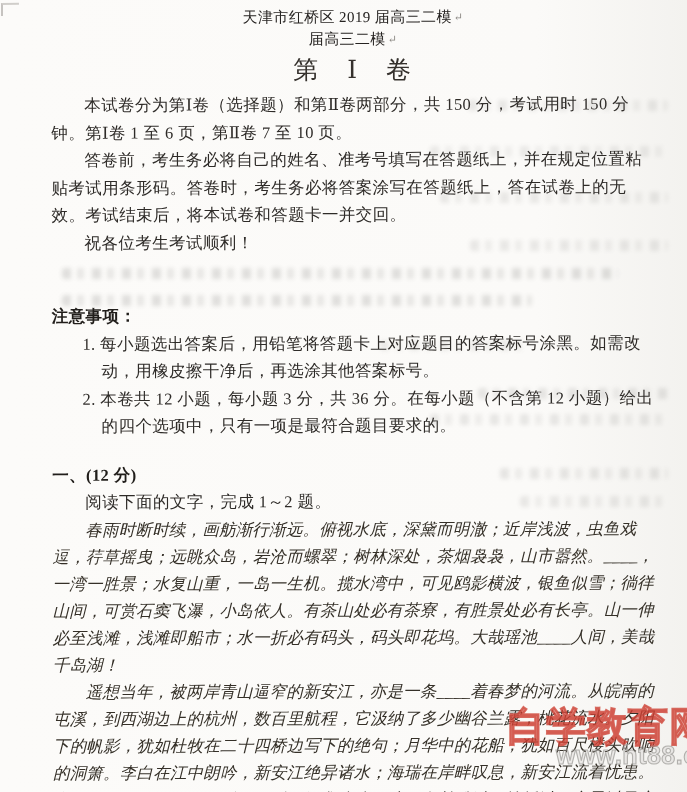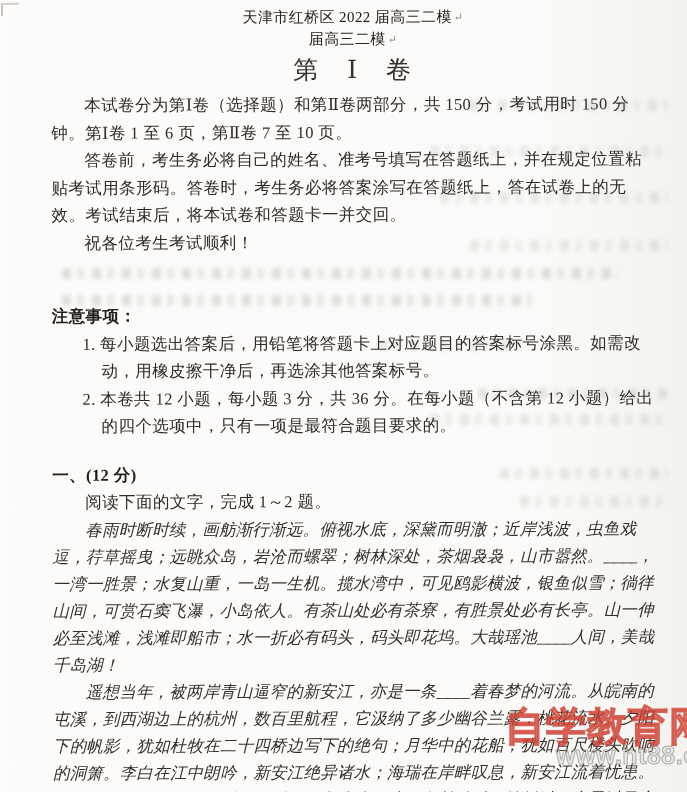--- a/index.html
+++ b/index.html
@@ -84,21 +84,21 @@
   }
 </style>
 </head>
 <body>
 
 <div class="page">
 
   <div class="corner"></div>
 
   <div class="center hdr">
-    <span>天津市红桥区 2022 届高三二模</span><span class="ret">↵</span>
+    <span>天津市红桥区 2019 届高三二模</span><span class="ret">↵</span>
   </div>
 
   <div class="center hdr">
     <span>届高三二模</span><span class="ret">↵</span>
   </div>
 
   <div class="center kan">第　Ⅰ　卷</div>
 
   <p class="ind">本试卷分为第Ⅰ卷（选择题）和第Ⅱ卷两部分，共 150 分，考试用时 150 分钟。第Ⅰ卷 1 至 6 页，第Ⅱ卷 7 至 10 页。</p>
   <p class="ind">答卷前，考生务必将自己的姓名、准考号填写在答题纸上，并在规定位置粘贴考试用条形码。答卷时，考生务必将答案涂写在答题纸上，答在试卷上的无效。考试结束后，将本试卷和答题卡一并交回。</p>

